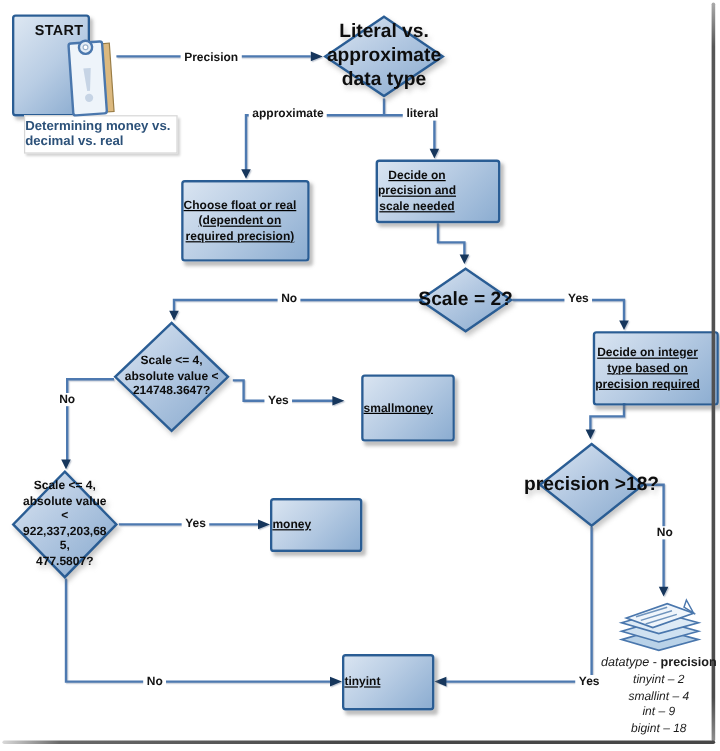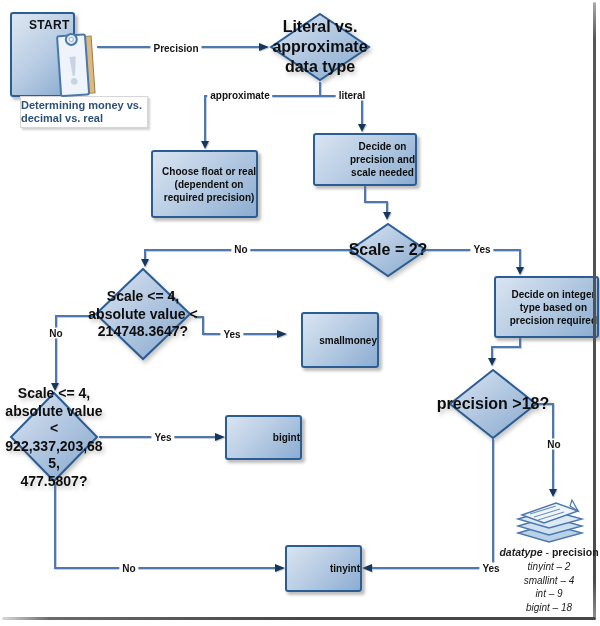--- a/index.html
+++ b/index.html
@@ -7,33 +7,33 @@
     position:relative;width:600px;height:626px;background:#ffffff;overflow:hidden;
     font-family:"Liberation Sans", sans-serif;
   }
   
   .connectors{position:absolute;left:0;top:0;pointer-events:none;}
   .connectors .wire{stroke:#4d79b0;stroke-width:2;fill:none;}
   .connectors .ah{fill:#16365c;stroke:none;}
   .wiregrp{filter:drop-shadow(1px 1.5px 0px rgba(170,180,195,.65));}
   
   .nbox{
-    position:absolute;display:flex;align-items:center;justify-content:flex-end;
+    position:absolute;display:flex;align-items:center;justify-content:flex-start;
     background:linear-gradient(135deg,#d9e4f1 0%,#b9cde4 45%,#8cadd1 100%);
     border:2px solid #2a5d94;border-radius:3px;
     box-shadow:2.5px 3px 3px rgba(110,110,110,.45);
-    box-sizing:border-box;text-align:center;
+    box-sizing:border-box;text-align:center;text-decoration:underline;
   }
   .nlabel{font-weight:bold;font-size:10px;line-height:1.3;color:#0d0d0d;white-space:pre-line;}
   
   .dmd{position:absolute;filter:drop-shadow(2px 3px 2px rgba(110,110,110,.4));}
   .dmd svg{display:block;overflow:visible;}
   .dlabel{
     position:absolute;left:50%;top:50%;transform:translate(-50%,-50%);
-    width:130%;text-align:center;font-weight:bold;font-size:14px;line-height:1.25;
+    width:130%;text-align:center;font-weight:bold;font-size:10px;line-height:1.25;
     color:#0d0d0d;white-space:pre-line;
   }
   .dmd.big .dlabel{font-size:16px;}
   
   .elabel{
     position:absolute;transform:translate(-50%,-50%);
     background:#ffffff;padding:0 3px;font-weight:bold;font-size:10px;color:#141414;
     white-space:nowrap;z-index:5;
   }
   
@@ -47,21 +47,21 @@
   .start-title{font-weight:bold;font-size:12px;color:#101010;padding:4px 0 0 5px;letter-spacing:.3px;}
   .start-icon{position:absolute;left:54px;top:24px;z-index:4;}
   .start-caption{
     position:absolute;left:20px;top:96px;width:126px;padding:2px 0 3px 0;
     background:#ffffff;border:1px solid #d6d6d6;box-shadow:2px 2px 2px rgba(0,0,0,.18);
     font-weight:bold;font-size:11px;line-height:1.15;color:#2c5179;text-align:left;white-space:pre-line;z-index:3;
   }
   
   .legend{position:absolute;left:478px;top:546px;width:142px;text-align:center;color:#1c1c1c;z-index:3;}
   .legend-head{font-size:10.5px;margin-bottom:2px;}
-  .legend-head .term{font-weight:bold;font-style:italic;}
+  .legend-head .term{font-weight:normal;font-style:italic;}
   .legend-head .val{font-weight:bold;}
   .legend-item{font-size:10px;font-style:italic;line-height:13.5px;}
   .docs-icon{position:absolute;left:510px;top:492px;z-index:2;}
   
   .frame-right{position:absolute;left:593px;top:2px;width:3px;height:616px;
     background:linear-gradient(180deg,#ababab 0%,#565656 6%,#4c4c4c 94%,#8f8f8f 100%);border-radius:2px;}
   .frame-bottom{position:absolute;left:2px;top:617px;width:594px;height:3px;
     background:linear-gradient(90deg,#d9d9d9 0%,#6a6a6a 8%,#474747 50%,#474747 100%);border-radius:2px;}
 </style>
 </head>
@@ -129,21 +129,21 @@
   </div>
   <div class="nbox" style="left:313px;top:133px;width:104px;height:53px;">
     <div class="nlabel">Decide on
 precision and
 scale needed</div>
   </div>
   <div class="nbox" style="left:301px;top:312px;width:78px;height:56px;">
     <div class="nlabel">smallmoney</div>
   </div>
   <div class="nbox" style="left:225px;top:415px;width:77px;height:45px;">
-    <div class="nlabel">bigint</div>
+    <div class="nlabel">money</div>
   </div>
   <div class="nbox" style="left:470px;top:276px;width:105px;height:62px;margin-left:24px;">
     <div class="nlabel">Decide on integer
 type based on
 precision required</div>
   </div>
   <div class="nbox" style="left:285px;top:545px;width:77px;height:47px;">
     <div class="nlabel">tinyint</div>
   </div>
 

